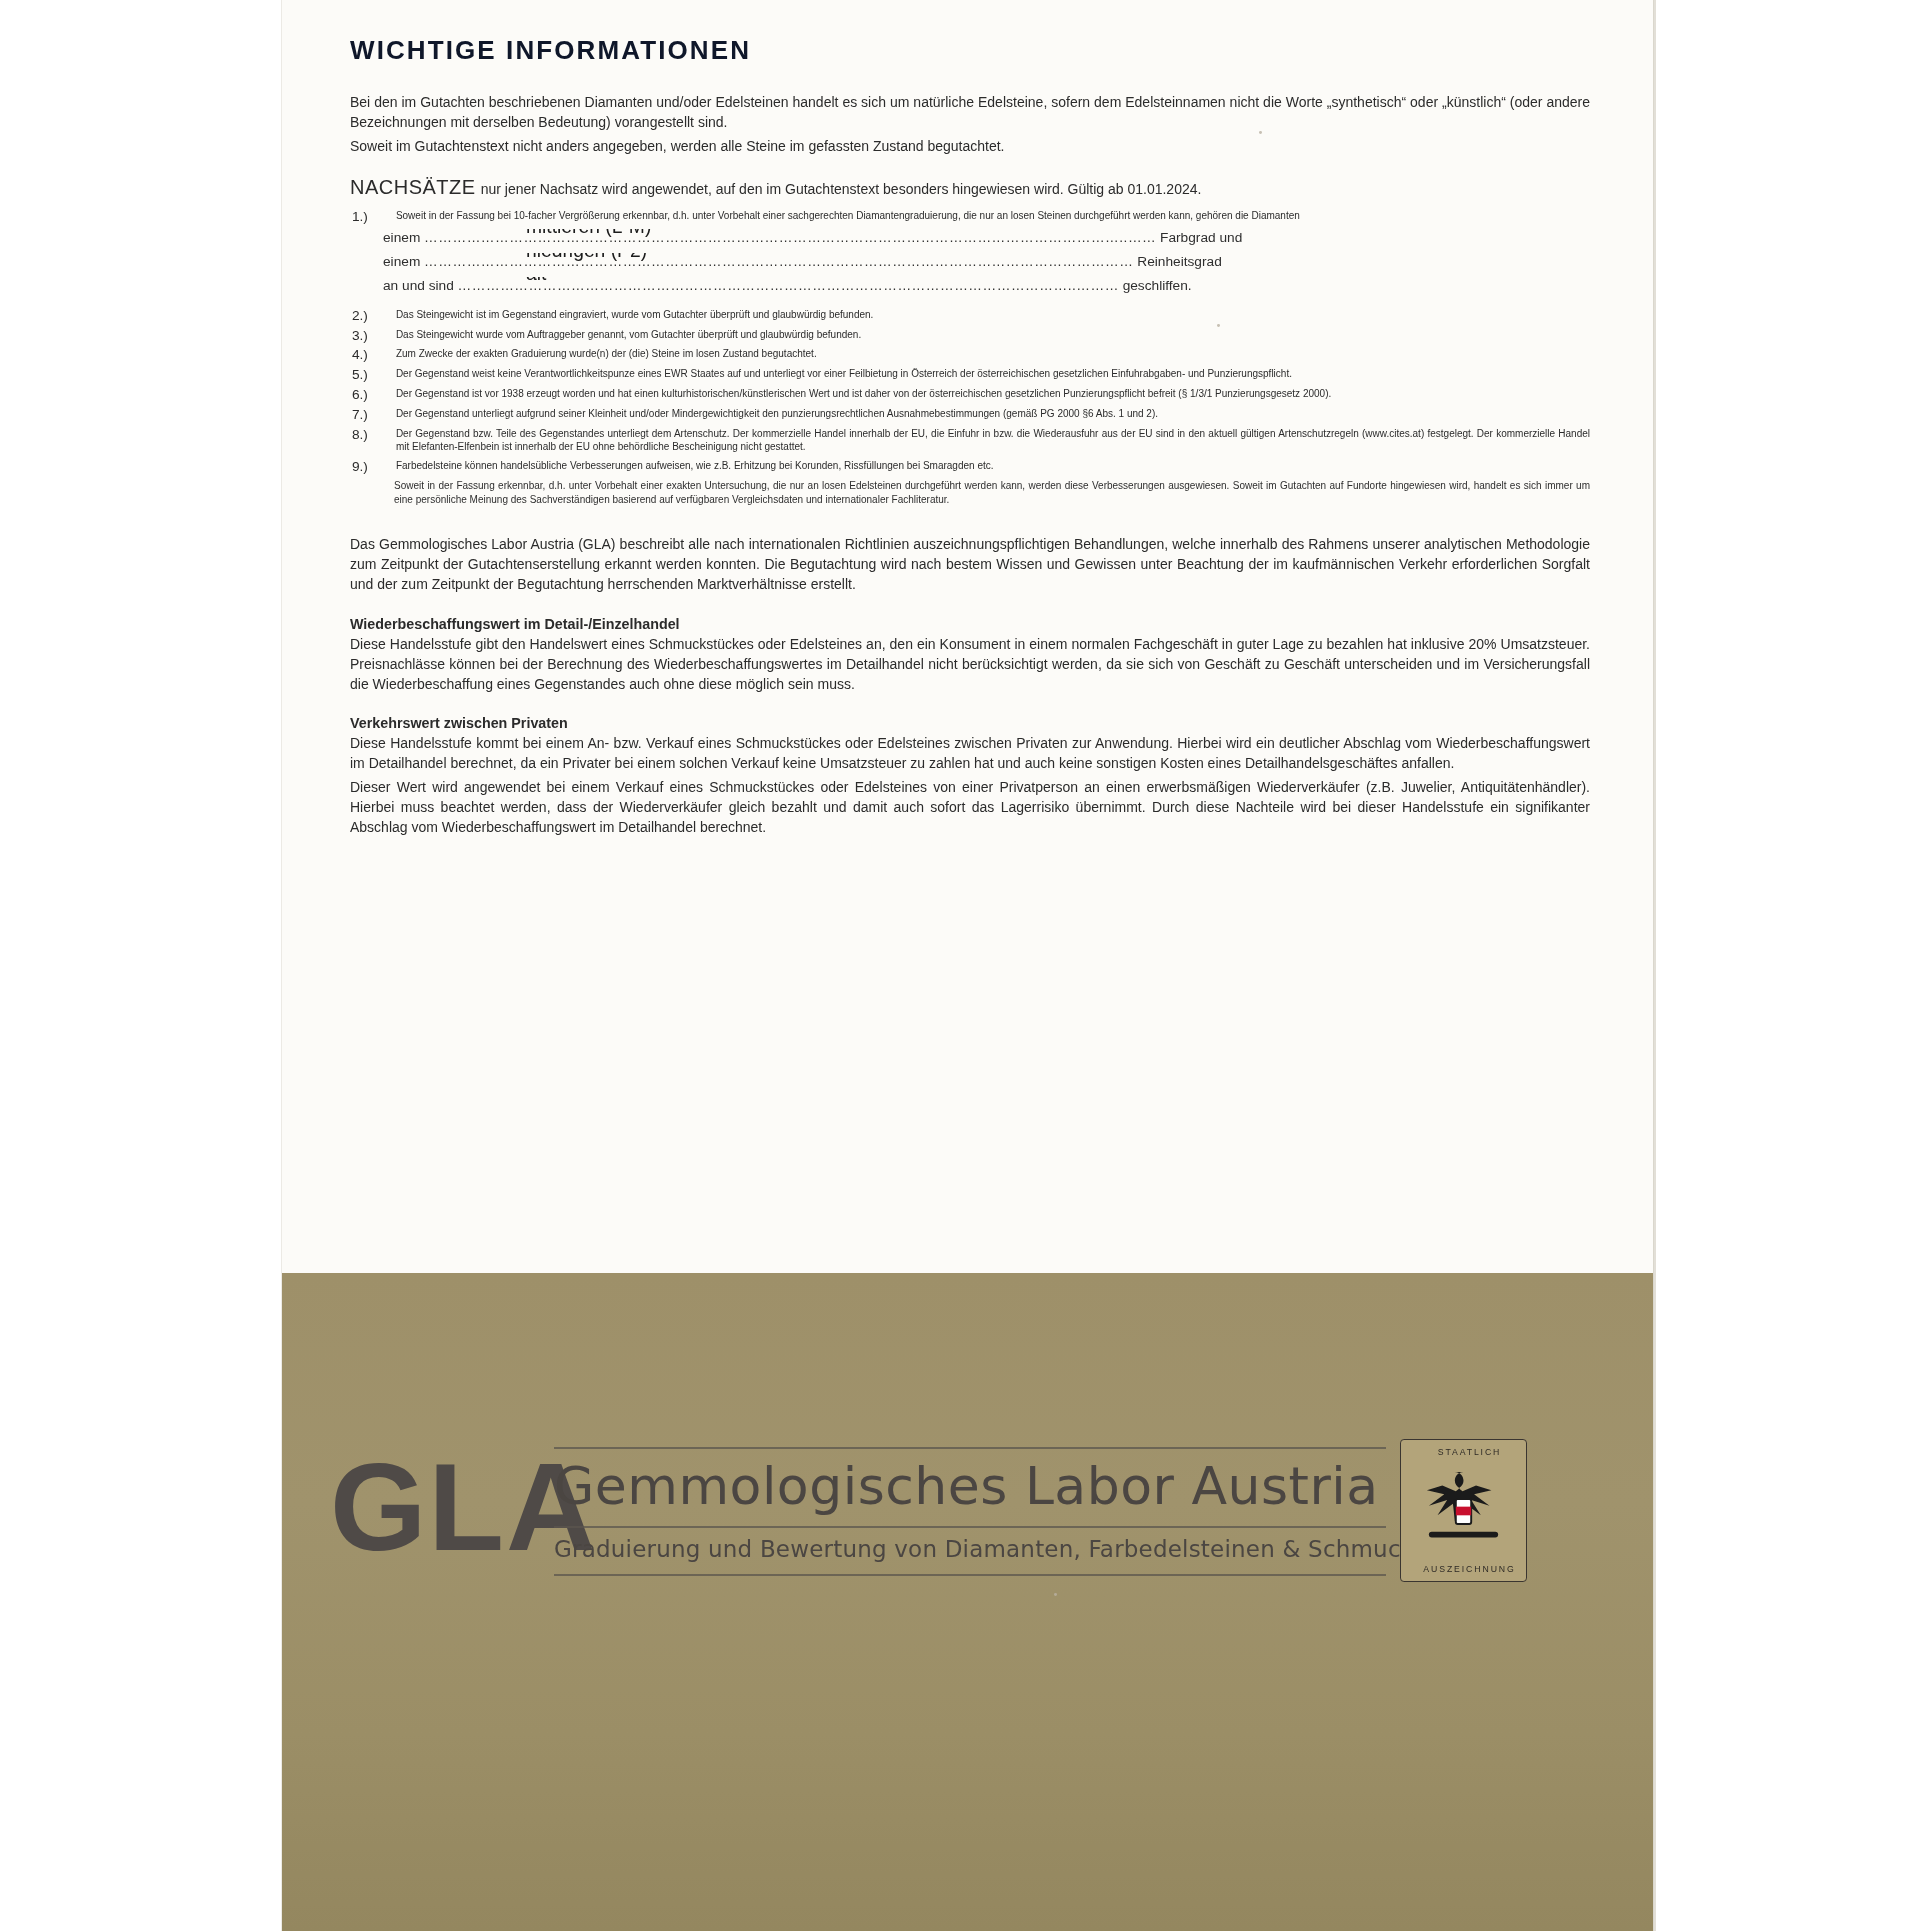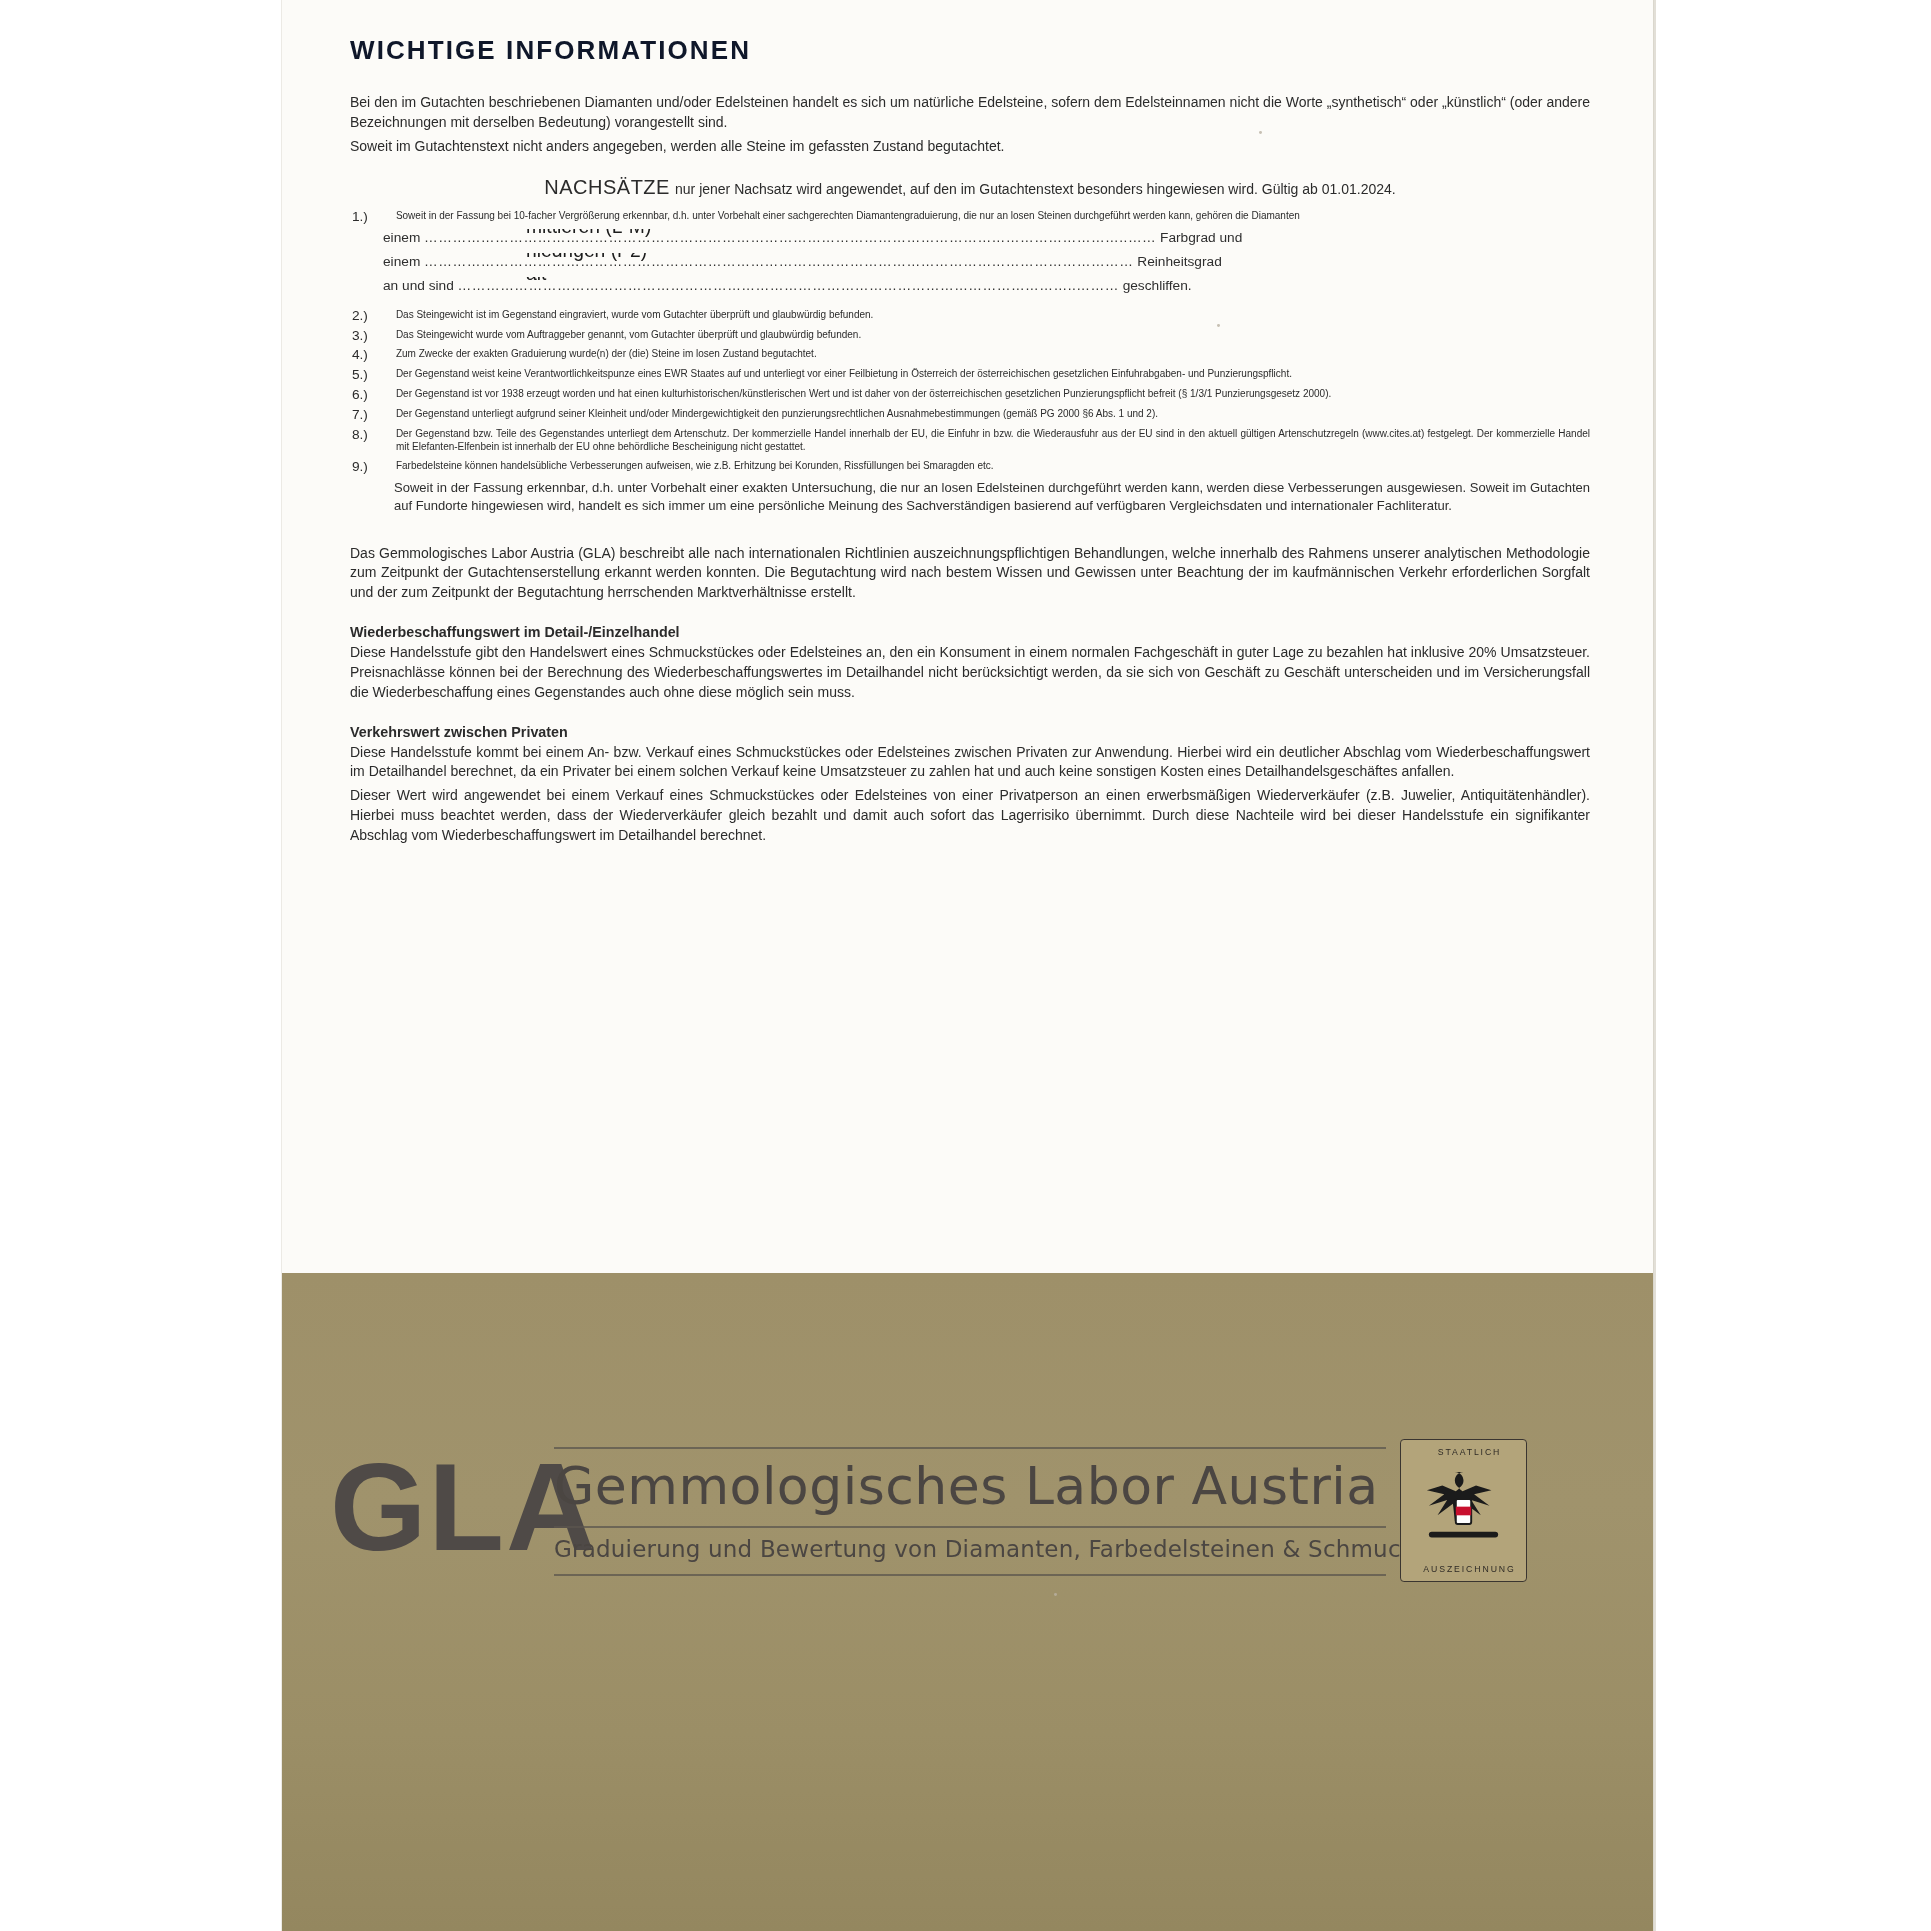--- a/index.html
+++ b/index.html
@@ -74,21 +74,20 @@
     text-align: justify;
     margin: 0 0 3.9px 0;
     color: #2b2b2b;
   }
   .p.nojust { text-align: left; }
   .block-gap { height: 13.5px; }
   .nachsaetze-head {
     font-size: 18.3px;
     margin: 19.3px 0 9.7px 0;
     color: #2b2b2b;
-    text-align: center;
   }
   .nachsaetze-head .big {
     font-size: 20px;
     letter-spacing: 0.5px;
   }
   .nachsaetze-head .rest {
     font-size: 14px;
   }
   ol.items {
     margin: 0;
@@ -137,21 +136,21 @@
   .hw3 { left: 143px; }
   .sub-head {
     font-size: 14.3px;
     font-weight: bold;
     color: #2b2b2b;
     margin: 21px 0 2.9px 0;
   }
   .bold { font-weight: bold; }
   .indent-sub {
     margin-left: 44px;
-    font-size: 13px;
+    font-size: 10px;
     line-height: 1.38;
     text-align: justify;
   }
 
   
   .logo-wrap {
     position: absolute;
     left: 0;
     top: 1273px;
     width: 1371px;

